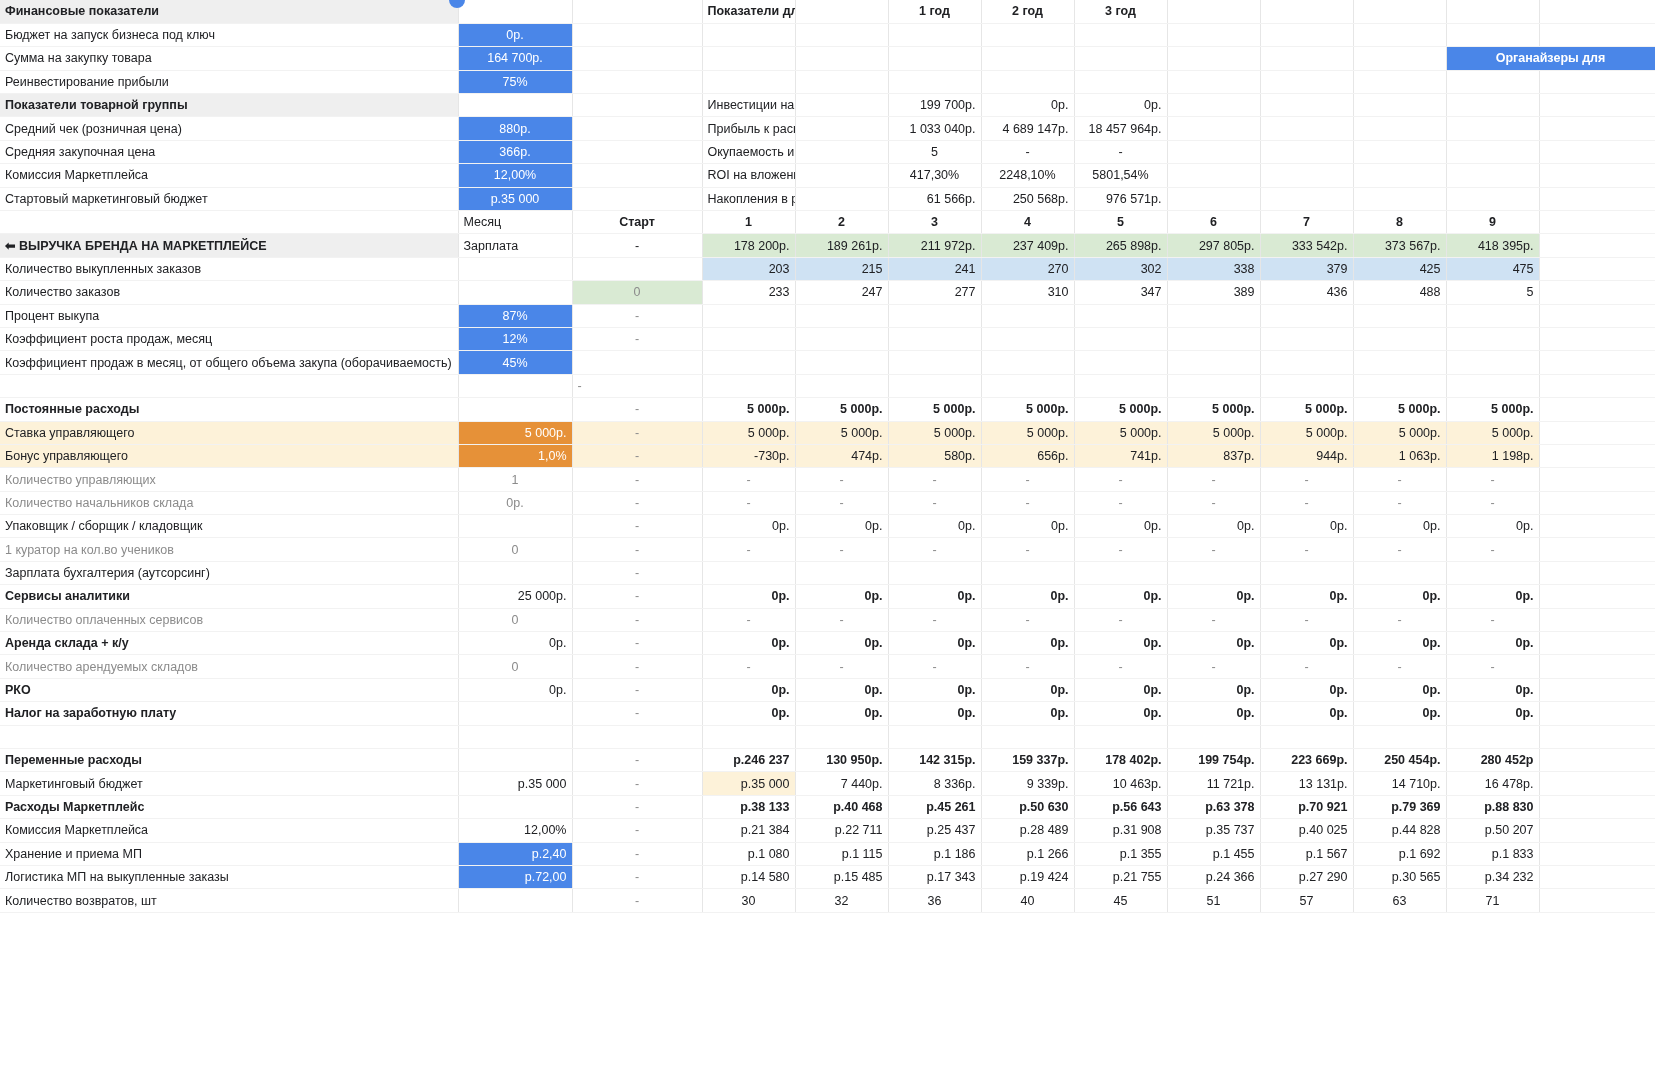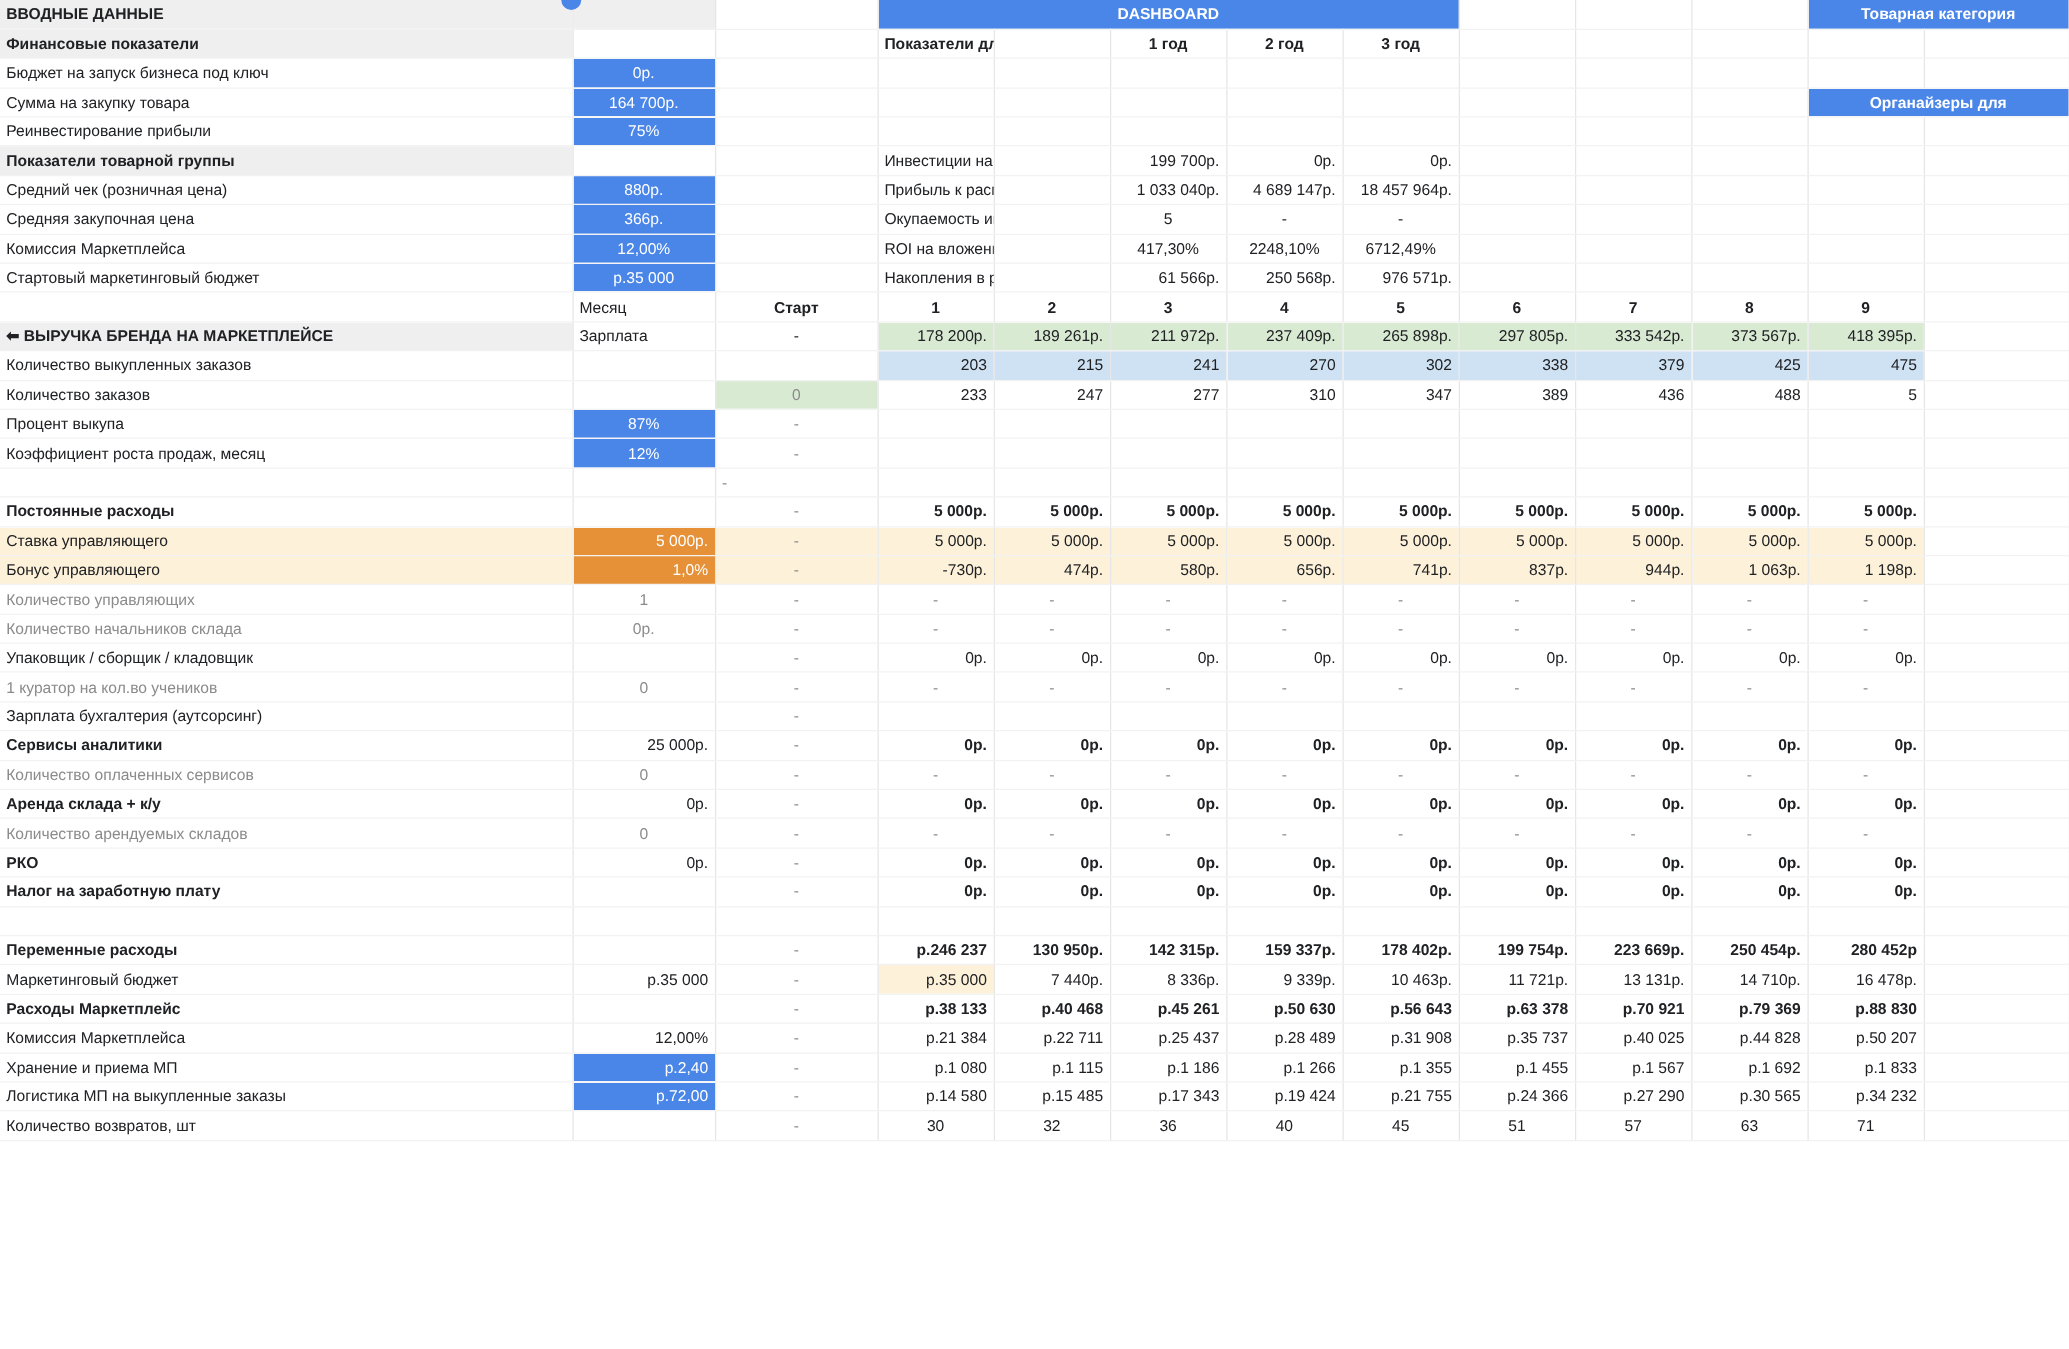--- a/index.html
+++ b/index.html
@@ -87,30 +87,20 @@
       <col class="c6">
         <col class="c7">
         <col class="c8">
         <col class="c9">
         <col class="c10">
         <col class="c11">
         <col class="c12">
     </colgroup>
     <tbody id="body-rows">
         <tr class="rowline">
-          <td class="hdr-gray l">ВВОДНЫЕ ДАННЫЕ</td>
-          <td class="hdr-gray"></td>
-          <td></td>
-          <td class="dash-head" colspan="5">DASHBOARD</td>
-          <td></td>
-          <td></td>
-          <td></td>
-          <td class="cat-head" colspan="2">Товарная категория</td>
-        </tr>
-        <tr class="rowline">
           <td class="hdr-gray-l l b">Финансовые показатели</td>
           <td></td>
           <td></td>
           <td class="l b">Показатели для инвестора</td>
           <td></td>
           <td class="c b">1 год</td>
           <td class="c b">2 год</td>
           <td class="c b">3 год</td>
           <td></td>
           <td></td>
@@ -208,21 +198,21 @@
           <td></td>
         </tr>
         <tr class="rowline">
           <td class="l">Комиссия Маркетплейса</td>
           <td class="blue-fill">12,00%</td>
           <td></td>
           <td class="l">ROI на вложенные инвестиции</td>
           <td></td>
           <td class="c">417,30%</td>
           <td class="c">2248,10%</td>
-          <td class="c">6712,49%</td>
+          <td class="c">5801,54%</td>
           <td></td>
           <td></td>
           <td></td>
           <td></td>
           <td></td>
         </tr>
         <tr class="rowline">
           <td class="l">Стартовый маркетинговый бюджет</td>
           <td class="blue-fill">р.35 000</td>
           <td></td>
@@ -320,20 +310,35 @@
           <td></td>
           <td></td>
           <td></td>
           <td></td>
           <td></td>
           <td></td>
           <td></td>
           <td></td>
           <td></td>
         </tr>
+        <tr class="rowline">
+          <td class="l">Коэффициент продаж в месяц, от общего объема закупа (оборачиваемость)</td>
+          <td class="blue-fill">45%</td>
+          <td class="c gray"></td>
+          <td></td>
+          <td></td>
+          <td></td>
+          <td></td>
+          <td></td>
+          <td></td>
+          <td></td>
+          <td></td>
+          <td></td>
+          <td></td>
+        </tr>
         <tr class="rowline thinline">
           <td></td>
           <td></td>
           <td class="l gray">-</td>
           <td></td>
           <td></td>
           <td></td>
           <td></td>
           <td></td>
           <td></td>

